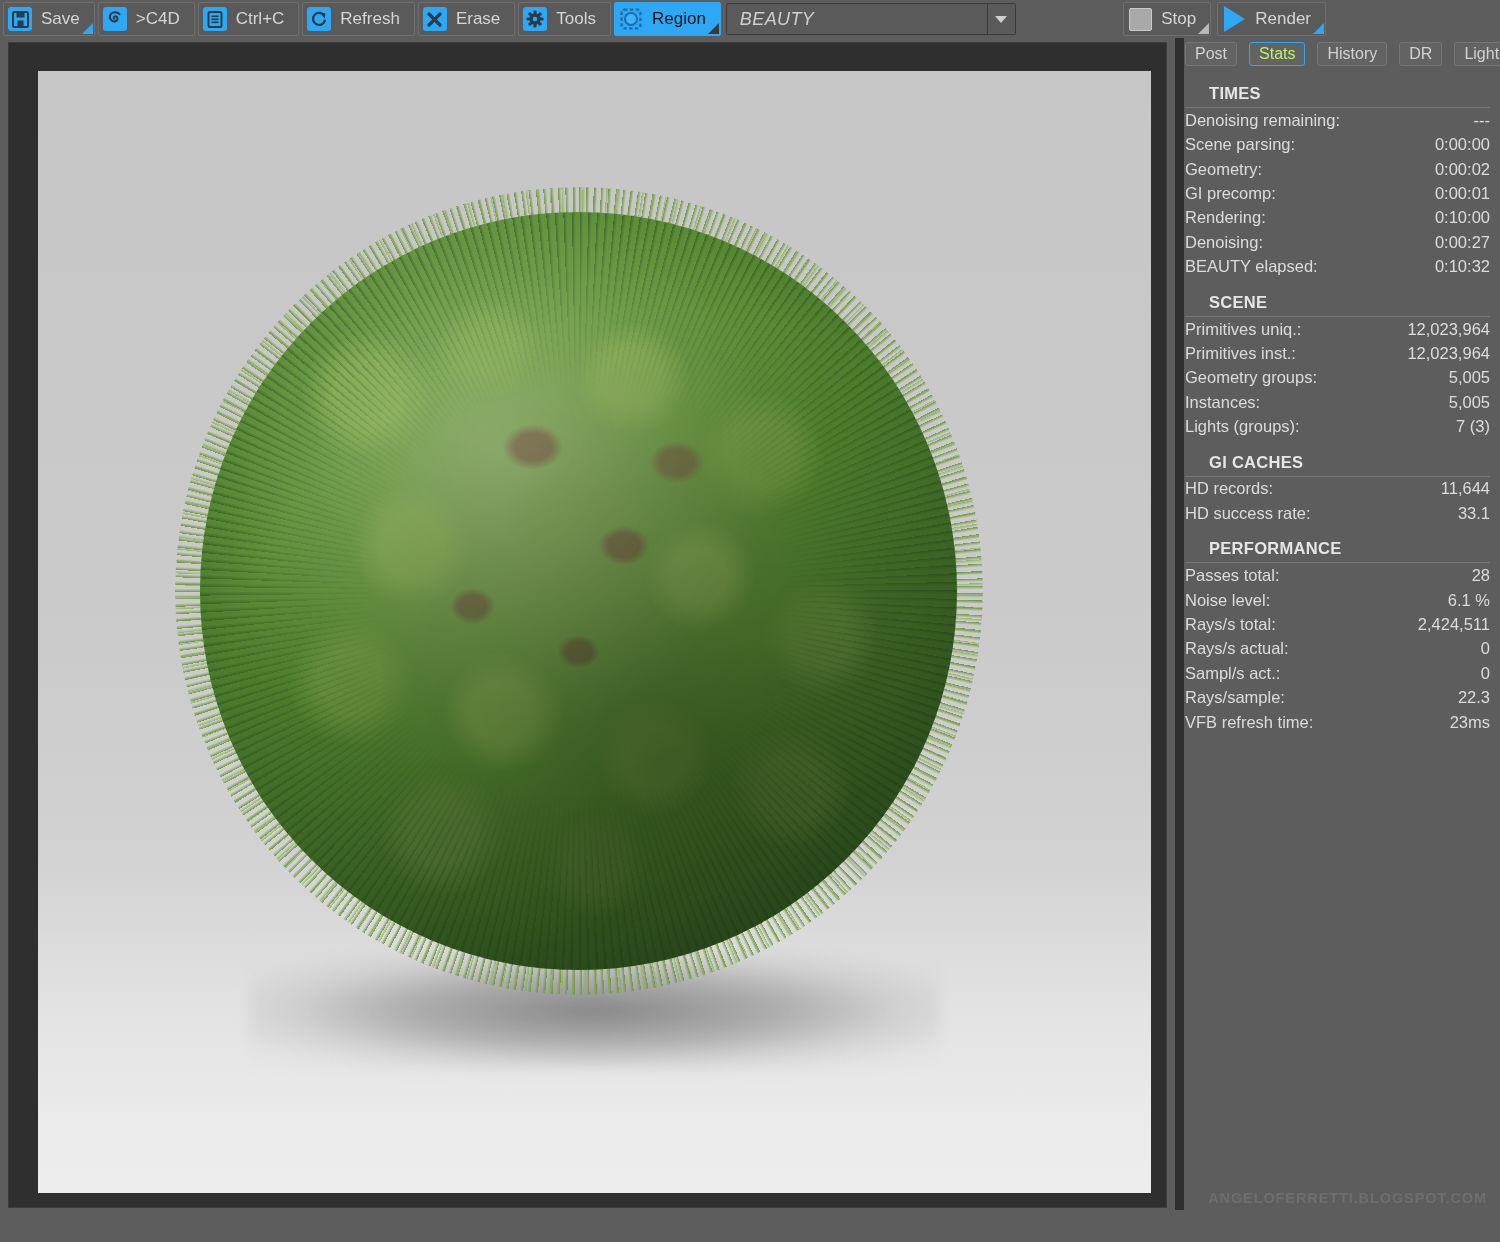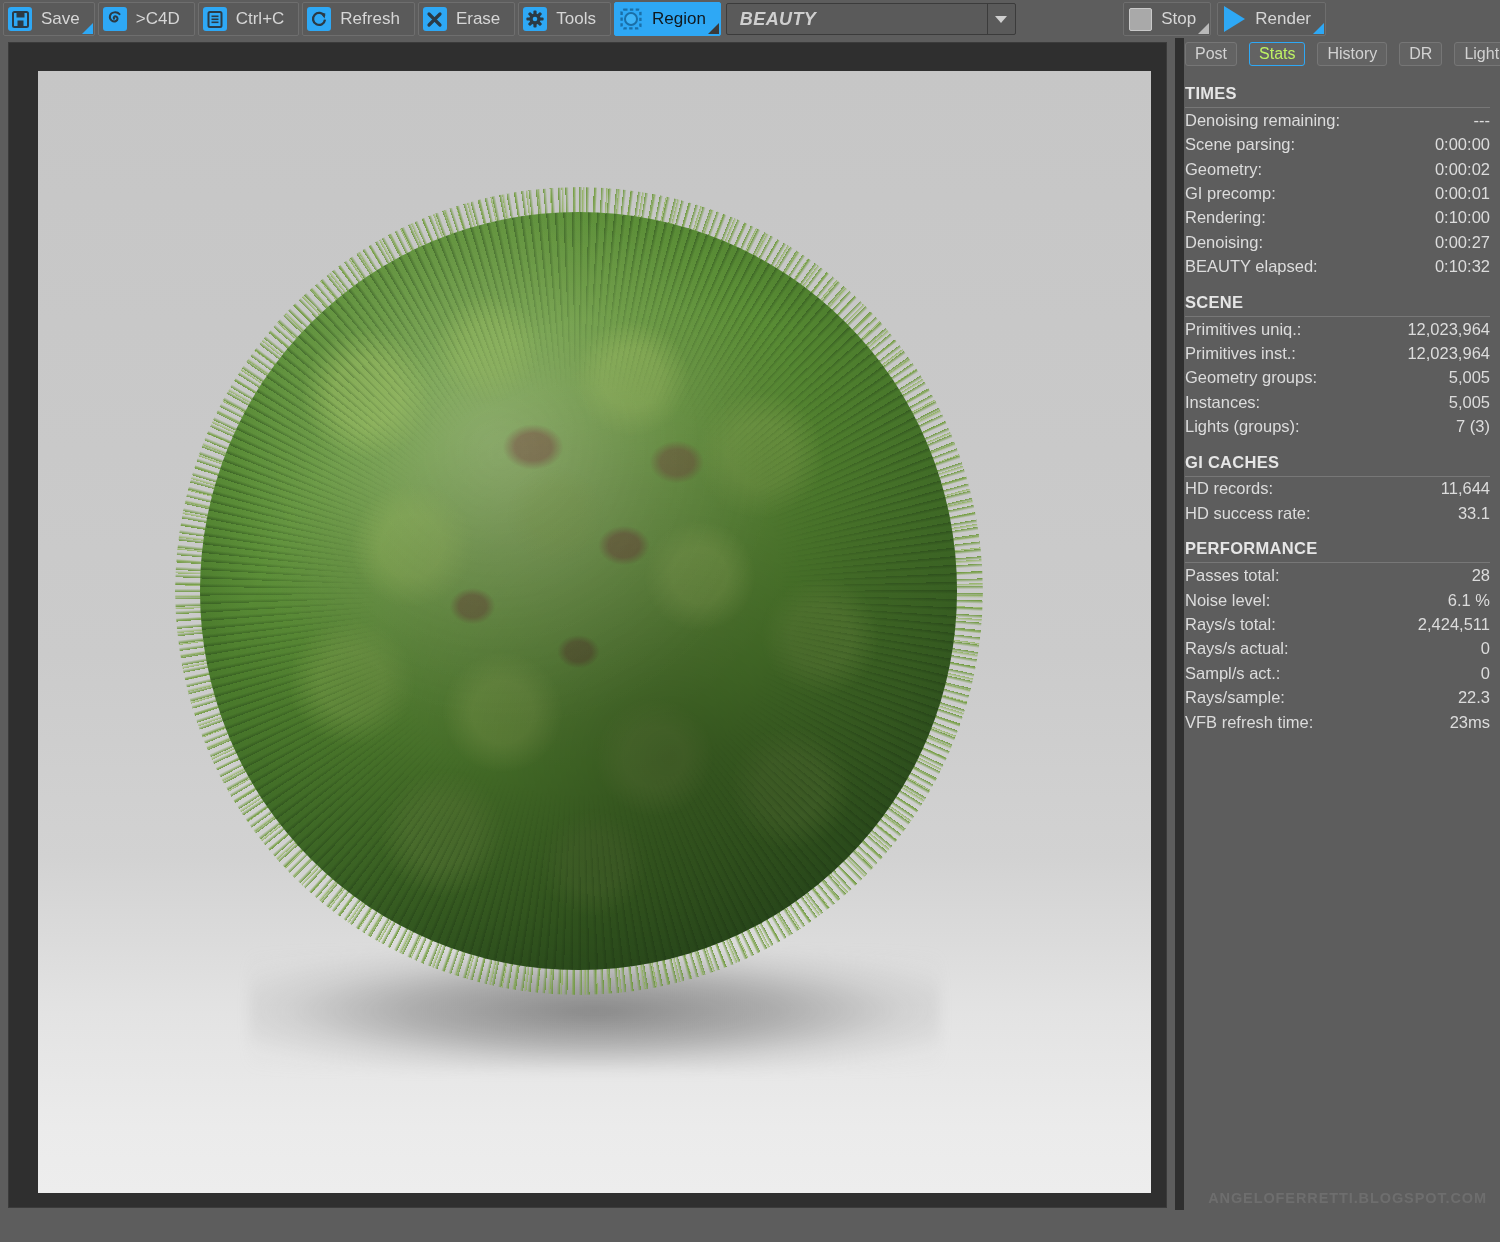--- a/index.html
+++ b/index.html
@@ -85,21 +85,21 @@
     border: 1px solid #3b3b3b;
     border-radius: 2px;
     display: flex; align-items: center;
   }
   #pass-value {
     flex: 1;
     padding-left: 13px;
     color: #cfcfcf;
     font-size: 18px;
     font-style: italic;
-    font-weight: bold;
+    font-weight: normal;
     letter-spacing: .4px;
   }
   #pass-arrow {
     width: 28px; height: 100%;
     border-left: 1px solid #3b3b3b;
     display: flex; align-items: center; justify-content: center;
   }
   #pass-arrow i {
     display: block;
     width: 0; height: 0;
@@ -314,20 +314,21 @@
     width: 305px;
   }
   .sec-title {
     color: #e6e6e6;
     font-size: 16.5px;
     font-weight: bold;
     letter-spacing: .3px;
     margin-top: 14px;
     padding-bottom: 4px;
     border-bottom: 1px solid #777;
+    padding-left: 24px;
   }
   .sec-title.first { margin-top: 0; }
   .srow {
     display: flex;
     justify-content: space-between;
     align-items: baseline;
     font-size: 16.5px;
     color: #dcdcdc;
     padding: 2.8px 0 2.6px 0;
   }

